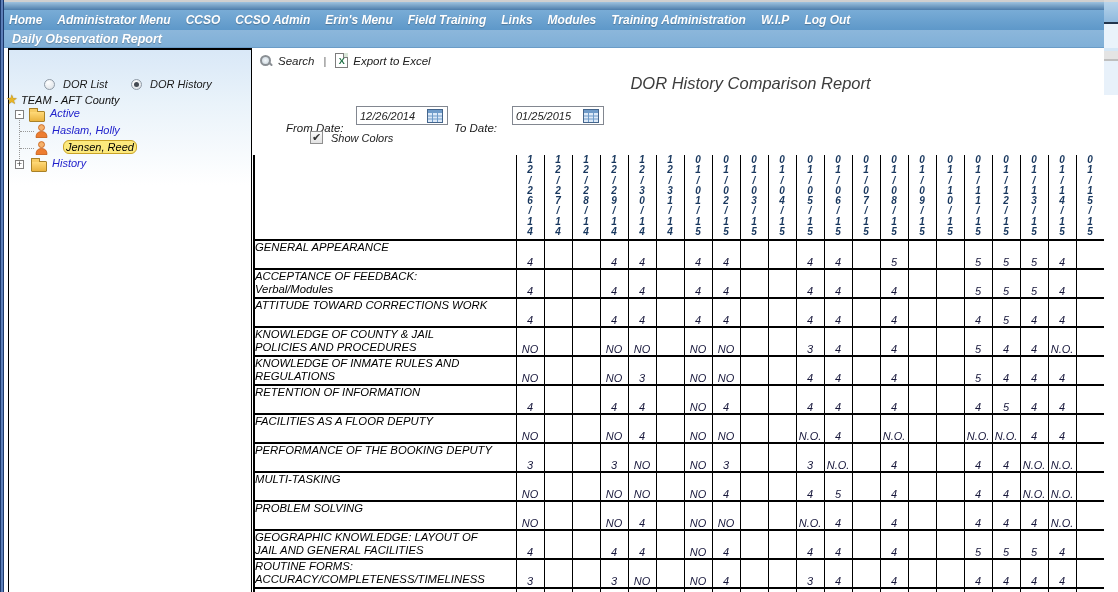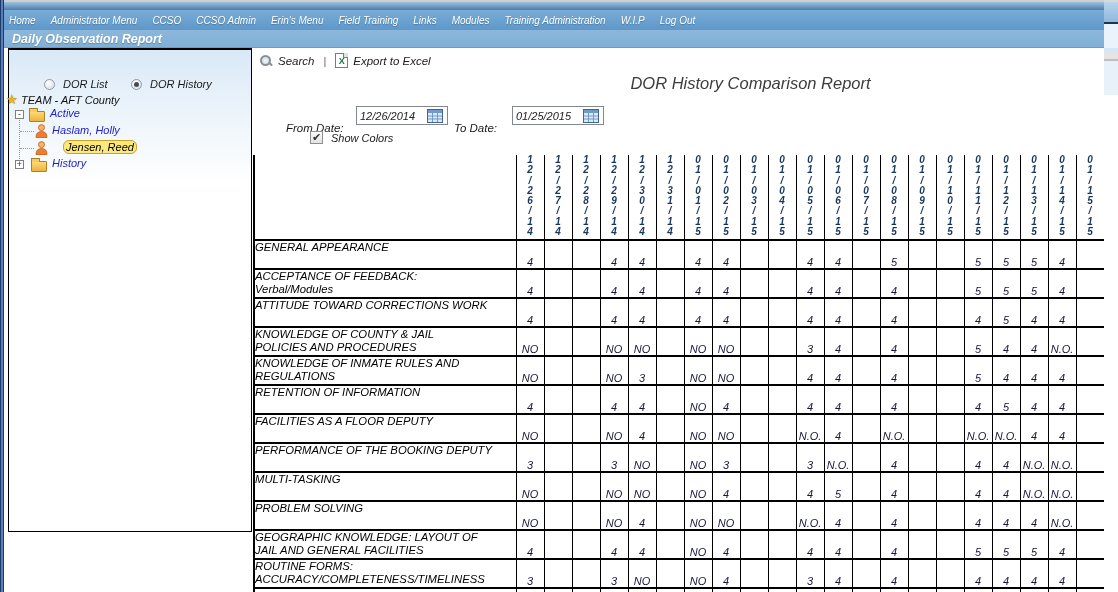--- a/index.html
+++ b/index.html
@@ -7,41 +7,41 @@
   body { position: relative; font-family: "Liberation Sans", sans-serif; font-style: italic; background: #fff; }
 
   
   #top-gray { position:absolute; left:0; top:0; width:1118px; height:2px; background:#cfcfcf; }
   #grad-band { position:absolute; left:0; top:2px; width:1104px; height:8px; background:linear-gradient(#9dc2df,#4d7dab); }
   #left-strip { position:absolute; left:0; top:0; width:4px; height:592px; z-index:50;
     background:linear-gradient(to right,#1d3a6d 0 1px,#5d7fb8 1px 3px,#1d3a6d 3px 4px); }
 
   #navbar { position:absolute; left:0; top:10px; width:1104px; height:20px;
     background:linear-gradient(#79acd6,#5e98c9); display:flex; align-items:center; gap:15px; padding-left:9px; }
-  .nav-item { color:#fff; font-weight:normal; font-size:10px; white-space:nowrap; cursor:pointer;
+  .nav-item { color:#fff; font-weight:bold; font-size:12px; white-space:nowrap; cursor:pointer;
     text-shadow:0 1px 1px rgba(0,0,0,0.25); }
 
   #appbar { position:absolute; left:0; top:30px; width:1104px; height:18px;
     background:linear-gradient(#8cb7db,#7fafd7); border-bottom:1px solid #6a9cc7; }
   #appbar-title { position:absolute; left:12px; top:2px; color:#fff; font-weight:bold; font-size:12.5px;
     text-shadow:0 1px 1px rgba(0,0,0,0.25); }
 
   
   #right-strip { position:absolute; left:1104px; top:0; width:14px; height:592px; background:#fff; }
   #right-strip .s1 { position:absolute; top:0; width:14px; height:2px; background:#d8d8d8; }
   #right-strip .s2 { position:absolute; top:2px; width:14px; height:20px; background:linear-gradient(#b7d4eb,#8fb9dd); }
   #right-strip .s3 { position:absolute; top:22px; width:14px; height:2px; background:#22354d; }
   #right-strip .s4 { position:absolute; top:24px; width:14px; height:24px; background:#eaf3fb; }
   #right-strip .s5 { position:absolute; top:48px; width:14px; height:3px; background:#d5e7f6; }
   #right-strip .s6 { position:absolute; top:51px; width:14px; height:8px; background:#e4e4e4; }
   #right-strip .s7 { position:absolute; top:59px; width:14px; height:2px; background:#bfbfbf; }
   #right-strip .s8 { position:absolute; top:61px; width:14px; height:34px; background:#e8f1fa; }
 
   
-  #sidebar { position:absolute; left:8px; top:48px; width:244px; height:484px;
+  #sidebar { position:absolute; left:8px; top:48px; width:244px; height:545px;
     border:1px solid #000; border-top-width:2px;
     background:linear-gradient(#d9e8f7 0px,#eaf3fa 55px,#ffffff 135px); }
   .radio { position:absolute; width:11px; height:11px; border-radius:50%; border:1px solid #8f9aa6;
     background:radial-gradient(circle at 35% 30%, #ffffff, #d8dde2); }
   .radio.selected::after { content:""; position:absolute; left:2px; top:2px; width:5px; height:5px;
     border-radius:50%; background:#444a52; }
   .radio-label { position:absolute; font-size:11px; color:#1a1a1a; white-space:nowrap; }
   #team-row { position:absolute; left:0; top:44px; }
   .star-icon { position:absolute; left:-3px; top:-2px; font-style:normal; font-size:13px; color:#e8b426;
     text-shadow:0 0 1px #6b5500; }

